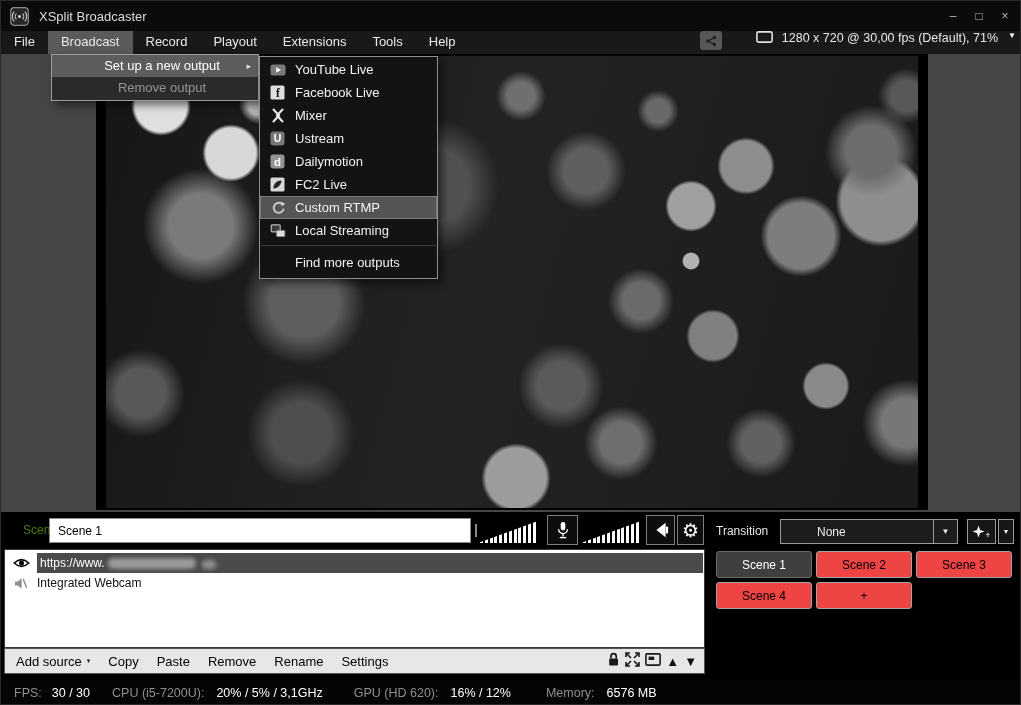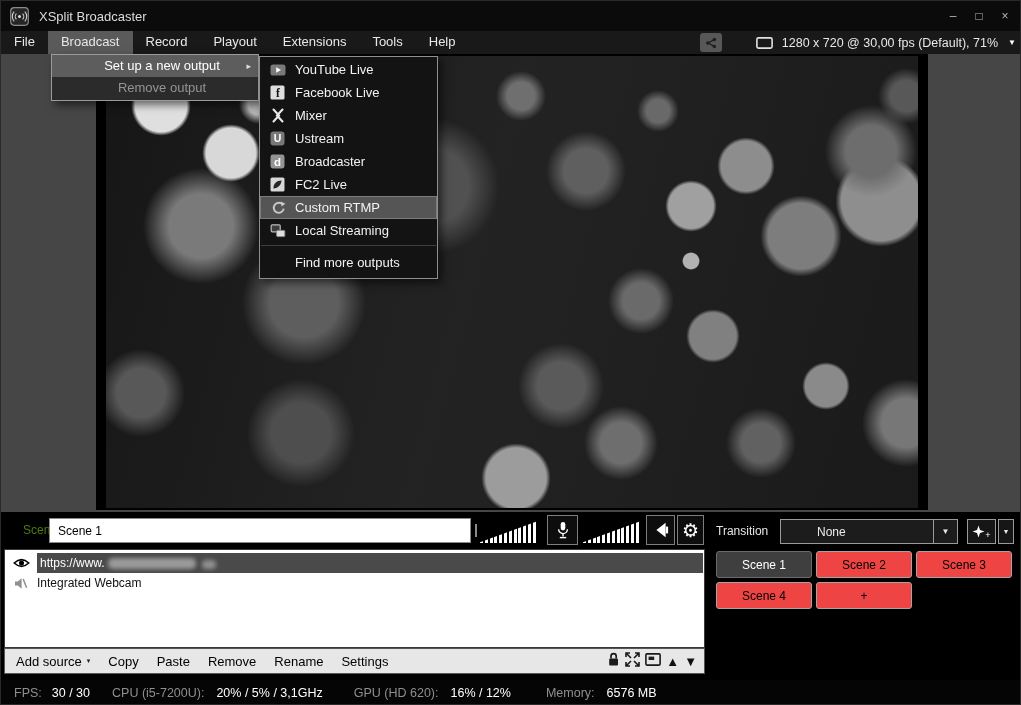--- a/index.html
+++ b/index.html
@@ -11,21 +11,21 @@
   .titlebar { position:absolute; left:0; top:0; width:1021px; height:30px; background:#0b0b0b; display:flex; align-items:center; }
   .app-logo { margin-left:9px; display:flex; }
   .app-title { margin-left:10px; color:#dcdcdc; font-size:13px; }
   .win-controls { position:absolute; right:4px; top:0; height:30px; display:flex; align-items:center; }
   .win-btn { width:26px; height:30px; color:#b5b5b5; font-size:12px; display:flex; align-items:center; justify-content:center; }
 
   
   .menubar { position:absolute; left:0; top:30px; width:1021px; height:23px; background:#191919; display:flex; align-items:stretch; color:#e8e8e8; font-size:13px; }
   .menu-item { padding:3px 13px 0 13px; }
   .menu-item.active { background:#5a5a5a; }
-  .menubar-right { position:absolute; right:6px; top:0; height:23px; display:flex; align-items:center; color:#e8e8e8; }
+  .menubar-right { position:absolute; right:6px; top:0; height:23px; display:flex; align-items:flex-start; color:#e8e8e8; }
   .share-btn { width:22px; height:19px; background:#575757; border-radius:3px; display:flex; align-items:center; justify-content:center; }
   .monitor-ic { margin-left:34px; display:flex; }
   .res-text { margin-left:9px; font-size:12.5px; }
   .menu-caret { margin-left:10px; font-size:8px; color:#fff; }
 
   
   .stage { position:absolute; left:0; top:53px; width:1021px; height:458px; background:#464646; }
   .preview-gap { position:absolute; left:95px; top:0; width:832px; height:456px; background:#000; }
   .preview { position:absolute; left:105px; top:2px; width:812px; height:452px;
     background:
@@ -225,21 +225,21 @@
         </span>
       <span>Ustream</span>
     </div>
     <div class="sm-row">
       <span class="sm-ic">
           <svg width="15" height="15" viewBox="0 0 15 15">
             <rect x="0.5" y="0.5" width="14" height="14" rx="2.4" fill="#949494"></rect>
             <text x="7.5" y="11.6" font-size="11.5" font-weight="bold" fill="#fff" text-anchor="middle" font-family="Liberation Sans, sans-serif">d</text>
           </svg>
         </span>
-      <span>Broadcaster</span>
+      <span>Dailymotion</span>
     </div>
     <div class="sm-row">
       <span class="sm-ic">
           <svg width="15" height="15" viewBox="0 0 15 15">
             <rect x="0.5" y="0.5" width="14" height="14" rx="1.6" fill="#d8d8d8"></rect>
             <path d="M3.4 11.4 C3.4 6.2 6.6 3.6 11.6 3.4 C10.8 8 8.4 11 3.4 11.4 Z" fill="#262626"></path>
           </svg>
         </span>
       <span>FC2 Live</span>
     </div>

